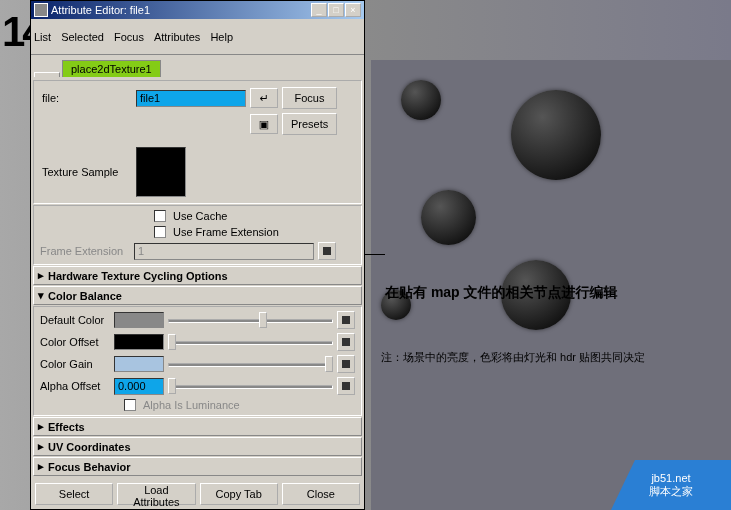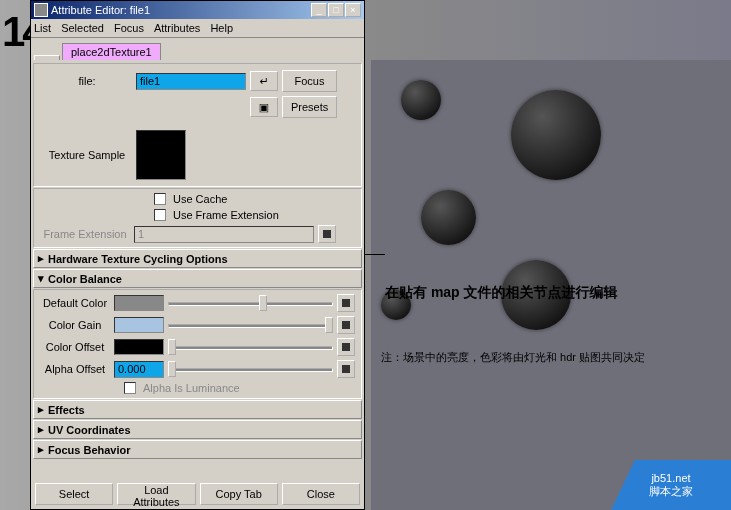--- a/index.html
+++ b/index.html
@@ -9,29 +9,29 @@
 .sphere{position:absolute;border-radius:50%;background:radial-gradient(circle at 35% 30%,#555,#000);box-shadow:0 0 4px rgba(0,0,0,.5)}
 .number14{position:absolute;left:2px;top:8px;font-size:42px;font-weight:bold;color:#000;letter-spacing:-3px}
 .annotation{position:absolute;font-size:14px;color:#000}
 .anno-line{position:absolute;height:1px;background:#000}
 .watermark{position:absolute;right:0;bottom:0;width:120px;height:50px;background:#2a7fd4;color:#fff;display:flex;flex-direction:column;align-items:center;justify-content:center;font-size:12px;clip-path:polygon(20% 0,100% 0,100% 100%,0 100%)}
 .win{position:absolute;left:30px;top:0;width:335px;height:510px;background:#d4d0c8;border:1px solid #000;display:flex;flex-direction:column}
 .titlebar{height:18px;background:linear-gradient(90deg,#0a246a,#a6caf0);color:#fff;display:flex;align-items:center;padding:0 3px;font-weight:normal}
 .titlebar-icon{width:14px;height:14px;background:#888;margin-right:3px;border:1px solid #fff}
 .winbtns{margin-left:auto;display:flex;gap:1px}
 .winbtn{width:16px;height:14px;background:#d4d0c8;border:1px outset #fff;font-size:9px;text-align:center;line-height:12px}
-.menubar{height:19px;background:#d4d0c8;display:flex;align-items:center;padding:0 3px;gap:10px;border-bottom:1px solid #888}
+.menubar{height:36px;background:#d4d0c8;display:flex;align-items:center;padding:0 3px;gap:10px;border-bottom:1px solid #888}
 .menubar span{cursor:default}
 .tabs{height:22px;display:flex;align-items:flex-end;padding:3px 3px 0 3px;background:#d4d0c8}
-.tab{padding:2px 8px;background:#f0abfc;border:1px solid #888;border-bottom:none;margin-right:2px}
+.tab{padding:2px 8px;background:#84cc16;border:1px solid #888;border-bottom:none;margin-right:2px}
 .tab.active{background:#d4d0c8;border-top:1px solid #fff;border-left:1px solid #fff}
 .content{flex:1;overflow:hidden;background:#d4d0c8;padding:2px}
 .panel{background:#d4d0c8;border:1px inset #fff;margin:1px 0}
 .row{display:flex;align-items:center;padding:2px 4px;gap:4px}
-.label{text-align:center;min-width:70px;color:#000}
+.label{text-align:left;min-width:70px;color:#000}
 .label.dim{color:#888}
 .input{height:17px;background:#0ea5e9;border:1px inset #888;padding:1px 3px;flex:1}
 .input.dim{background:#d4d0c8;color:#888}
 .swatch{width:50px;height:16px;border:1px inset #888}
 .iconbtn{width:28px;height:20px;background:#d4d0c8;border:1px outset #fff;display:flex;align-items:center;justify-content:center}
 .btn{height:22px;background:#d4d0c8;border:1px outset #fff;padding:0 8px;cursor:default}
 .section{display:flex;align-items:center;padding:2px 4px;border:1px solid #888;border-left:1px solid #fff;border-top:1px solid #fff;background:#d4d0c8;font-weight:bold;margin-top:1px}
 .section .arrow{width:10px;display:inline-block}
 .checkbox{width:12px;height:12px;background:#fff;border:1px inset #888;display:inline-block;margin-right:3px}
 .texsample{width:50px;height:50px;background:#000;border:1px inset #888}
@@ -142,32 +142,32 @@
     <div class="panel" style="padding:2px">
       <div class="row">
         <span class="label">Default Color</span>
         <div class="swatch" style="background:#888"></div>
         <div class="slider">
             <div class="sliderthumb" style="left:55%"></div>
           </div>
         <div class="mapbtn"></div>
       </div>
       <div class="row">
+        <span class="label">Color Offset</span>
+        <div class="swatch" style="background:#000"></div>
+        <div class="slider">
+            <div class="sliderthumb" style="left:0"></div>
+          </div>
+        <div class="mapbtn"></div>
+      </div>
+      <div class="row">
         <span class="label">Color Gain</span>
         <div class="swatch" style="background:#a8c4e0"></div>
         <div class="slider">
             <div class="sliderthumb" style="left:95%"></div>
-          </div>
-        <div class="mapbtn"></div>
-      </div>
-      <div class="row">
-        <span class="label">Color Offset</span>
-        <div class="swatch" style="background:#000"></div>
-        <div class="slider">
-            <div class="sliderthumb" style="left:0"></div>
           </div>
         <div class="mapbtn"></div>
       </div>
       <div class="row">
         <span class="label">Alpha Offset</span>
         <div class="input" style="max-width:50px">0.000</div>
         <div class="slider">
             <div class="sliderthumb" style="left:0"></div>
           </div>
         <div class="mapbtn"></div>

